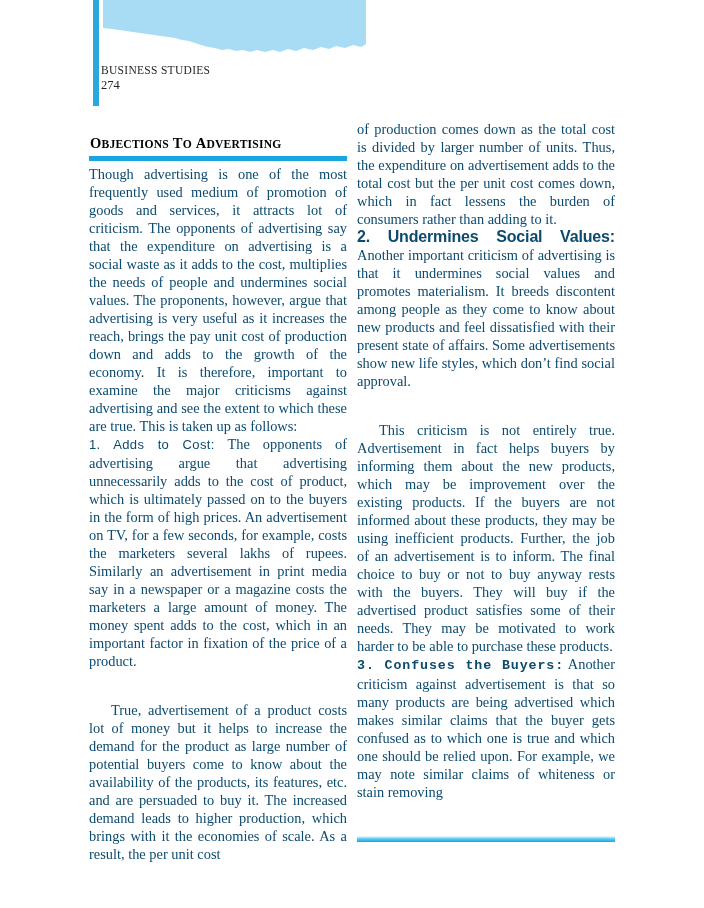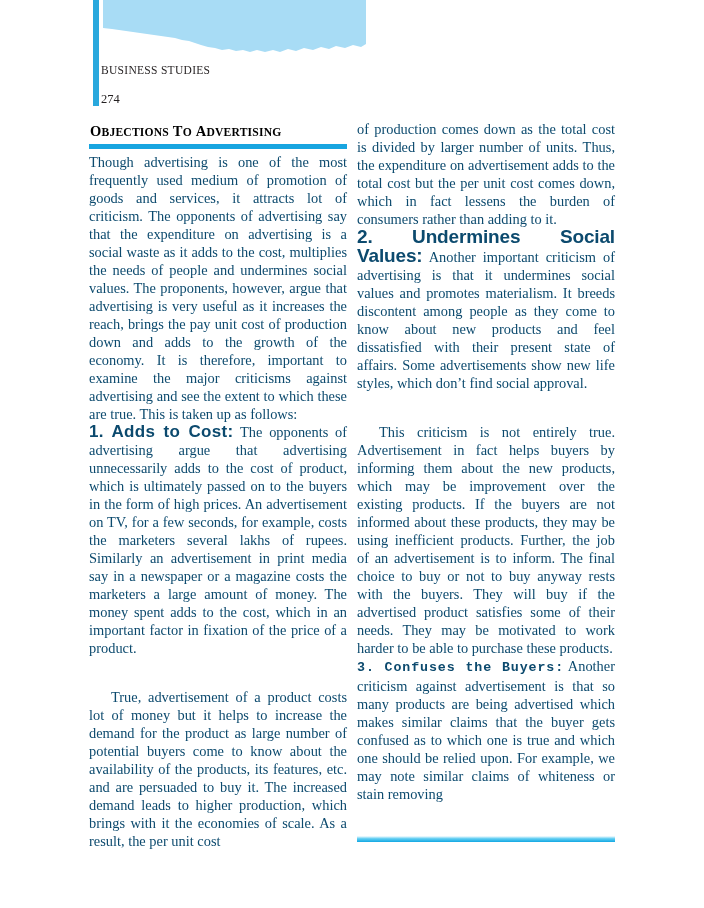--- a/index.html
+++ b/index.html
@@ -57,21 +57,21 @@
     top: 64px;
     font-family: "Liberation Serif", "DejaVu Serif", serif;
     font-size: 11.5px;
     letter-spacing: 0.3px;
     color: #231f20;
     white-space: nowrap;
   }
   .page-number {
     position: absolute;
     left: 101px;
-    top: 92px;
+    top: 78px;
     font-family: "Liberation Serif", "DejaVu Serif", serif;
     font-size: 12.5px;
     color: #231f20;
   }
 
   
   .content {
     position: absolute;
     left: 0;
     top: 120px;
@@ -86,21 +86,21 @@
   .col-right { left: 357px; }
 
   
   .section-heading {
     font-family: "Liberation Serif", "DejaVu Serif", serif;
     font-weight: bold;
     font-size: 14.5px;
     line-height: 1.1;
     letter-spacing: 0.2px;
     color: #000000;
-    margin: 4px 0 4px 1px;
+    margin: 16px 0 4px 1px;
     white-space: nowrap;
   }
   .section-heading .cap { font-size: 14.5px; }
   .section-heading .sc  { font-size: 11.6px; }
 
   .rule-bar {
     height: 5px;
     width: 258px;
     background: #18a5e0;
     margin-bottom: 4px;
@@ -115,28 +115,28 @@
     text-align: justify;
     text-justify: inter-word;
     color: #0c4a6e;
     hyphens: none;
   }
   p.indent { text-indent: 22px; margin-top: 31px; }
 
   
   .lead-a {
     font-family: "Liberation Sans", "DejaVu Sans", sans-serif;
-    font-weight: bold;
-    font-size: 17px;
+    font-weight: normal;
+    font-size: 13px;
     letter-spacing: 0.35px;
   }
   .lead-b {
     font-family: "Liberation Sans", "DejaVu Sans", sans-serif;
     font-weight: bold;
-    font-size: 19px;
+    font-size: 16px;
     letter-spacing: -0.15px;
   }
   .lead-c {
     font-family: Liberation Mono, monospace;
     font-weight: bold;
     font-size: 13.3px;
     letter-spacing: 0.9px;
   }
 
   

